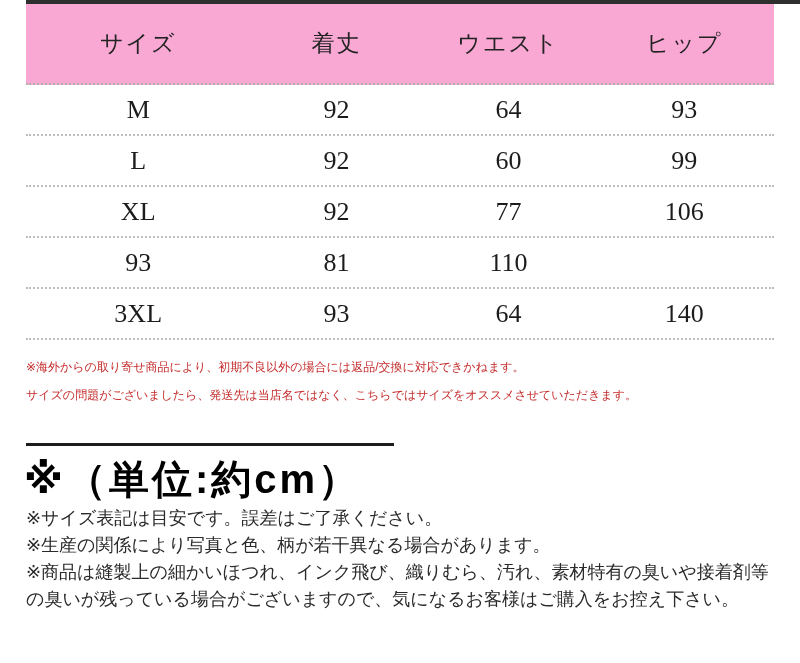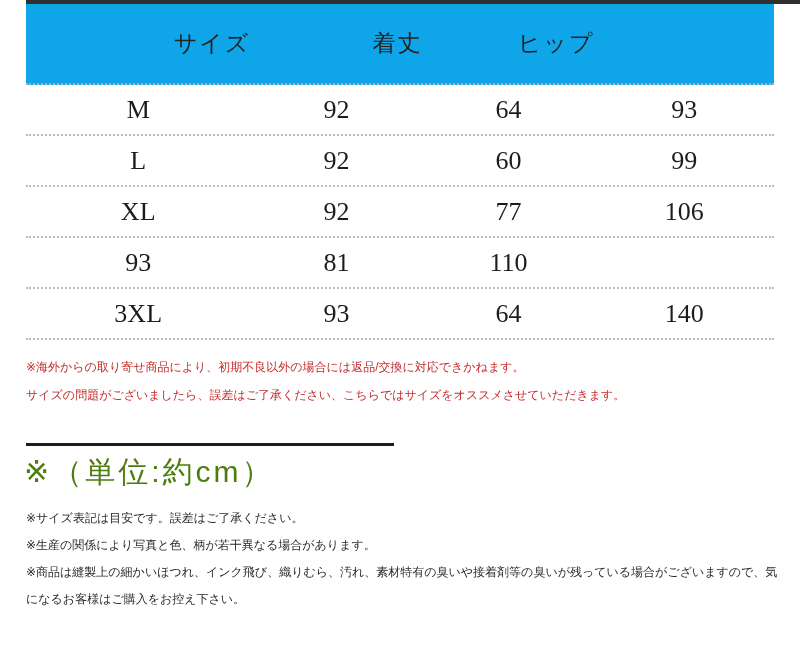--- a/index.html
+++ b/index.html
@@ -25,26 +25,25 @@
     font-family: "Liberation Serif", "DejaVu Serif", serif;
   }
   .t-row {
     display: grid;
     grid-template-columns: 30% 23% 23% 24%;
     align-items: center;
     text-align: center;
   }
   .t-head {
     height: 81px;
-    background: #0ea5e9;
+    background: #f9a8d4;
     border-bottom: 2px dotted #b3b0ac;
     font-size: 23px;
     letter-spacing: 2px;
     color: #222222;
-    text-align: right;
   }
   .t-body-row {
     height: 51px;
     border-bottom: 2px dotted #bfbcb8;
     font-size: 26px;
     color: #1c1c1c;
   }
 
   
   .warnings {
@@ -53,42 +52,43 @@
     color: #c42b2b;
   }
 
   
   .unit-divider {
     position: absolute; left: 26px; top: 443px;
     width: 368px; height: 3px; background: #1c1c1c;
   }
   .unit-heading {
     position: absolute; left: 24px; top: 452px;
-    font-size: 30px; font-weight: 400; letter-spacing: 3px;
-    color: #4d7c0f;
+    font-size: 40px; font-weight: 700; letter-spacing: 3px;
+    color: #000000;
   }
 
   
   .notes {
     position: absolute; left: 26px; top: 505px; width: 758px;
-    font-size: 12px; line-height: 27px;
+    font-size: 18px; line-height: 27px;
     color: #2a2a2a;
   }
 </style>
 </head>
 <body>
 
 <div class="page">
 
   <div class="top-strip"></div>
 
   <div class="size-table">
     <div class="t-row t-head">
       <div>サイズ</div>
       <div>着丈</div>
+      <div>ウエスト</div>
       <div>ヒップ</div>
     </div>
 
     <div class="t-row t-body-row">
       <div>M</div>
       <div>92</div>
       <div>64</div>
       <div>93</div>
     </div>
 
@@ -115,21 +115,21 @@
     <div class="t-row t-body-row">
       <div>3XL</div>
       <div>93</div>
       <div>64</div>
       <div>140</div>
     </div>
   </div>
 
   <div class="warnings">
     <div>※海外からの取り寄せ商品により、初期不良以外の場合には返品/交換に対応できかねます。</div>
-    <div>サイズの問題がございましたら、誤差はご了承ください、こちらではサイズをオススメさせていただきます。</div>
+    <div>サイズの問題がございましたら、発送先は当店名ではなく、こちらではサイズをオススメさせていただきます。</div>
   </div>
 
   <div class="unit-divider"></div>
   <div class="unit-heading">※（単位:約cm）</div>
 
   <div class="notes">
     <div>※サイズ表記は目安です。誤差はご了承ください。</div>
     <div>※生産の関係により写真と色、柄が若干異なる場合があります。</div>
     <div>※商品は縫製上の細かいほつれ、インク飛び、織りむら、汚れ、素材特有の臭いや接着剤等の臭いが残っている場合がございますので、気になるお客様はご購入をお控え下さい。</div>
   </div>

